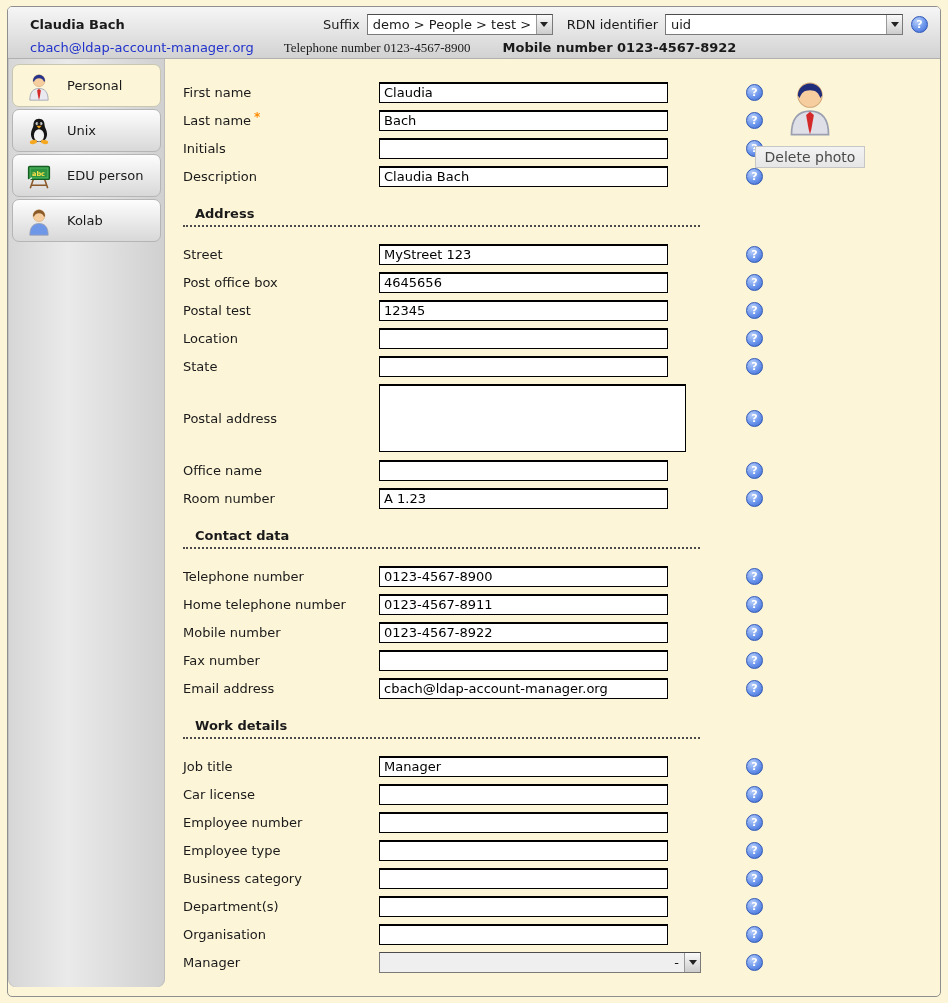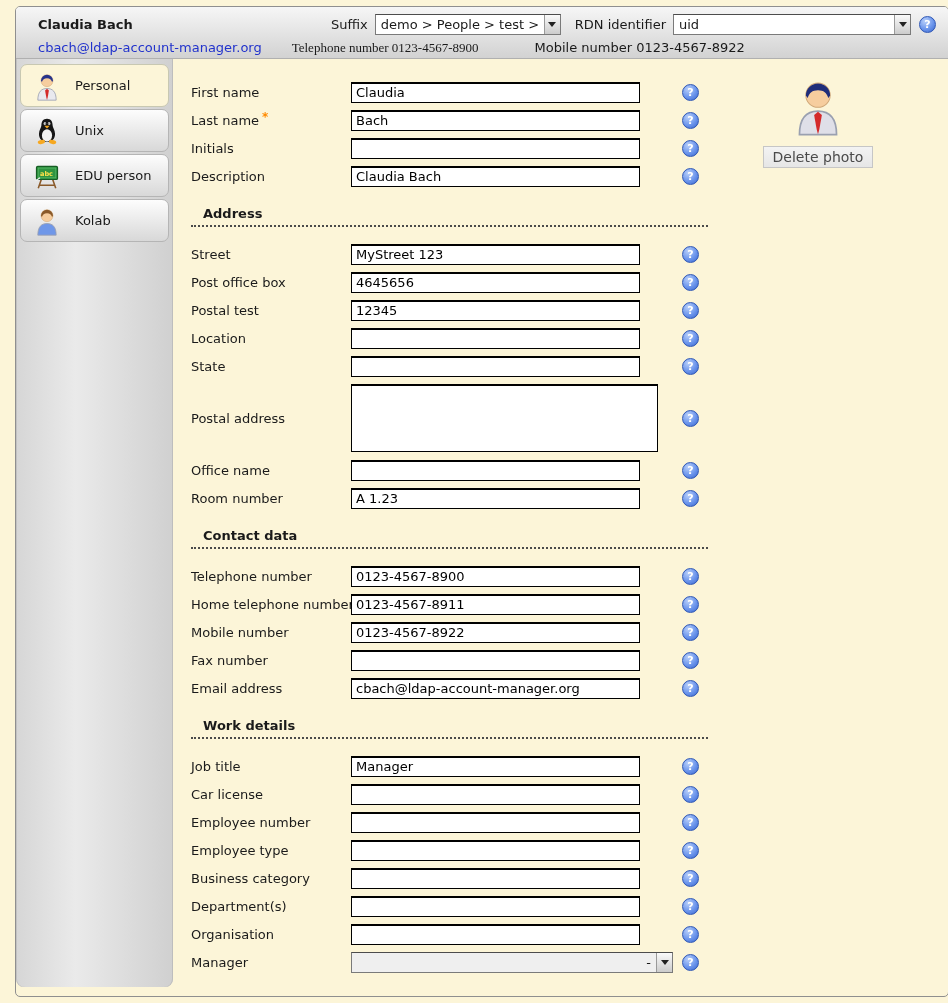--- a/index.html
+++ b/index.html
@@ -5,21 +5,21 @@
   * { margin:0; padding:0; box-sizing:border-box; }
   html,body { width:948px; height:1003px; }
   body {
     background:#fcf5d8;
     font-family:"DejaVu Sans","Liberation Sans",sans-serif;
     font-size:13px;
     color:#1a1a1a;
     overflow:hidden;
   }
   .window {
-    position:absolute; left:15px; top:6px; width:934px; height:991px;
+    position:absolute; left:7px; top:6px; width:934px; height:991px;
     border:1px solid #8f8f8f; border-radius:5px;
     background:#fcf5d8; overflow:hidden;
   }
   
   .header {
     height:52px; padding:5px 12px 0 22px;
     background:linear-gradient(#f6f6f6,#d2d2d2);
     border-bottom:1px solid #b0b0b0;
   }
   .header-row1 { display:flex; align-items:center; height:25px; }
@@ -49,42 +49,42 @@
     border-radius:50%;
     background:radial-gradient(circle at 35% 28%, #b9d0fa, #6b95ec 55%, #3a66cc);
     border:1px solid #2f57b5;
     color:#fff; font-weight:bold; font-size:11px; line-height:15px;
     text-align:center; cursor:pointer;
   }
   .header-row1 .help-icon { margin-left:8px; }
   .header-row2 { display:flex; align-items:center; height:21px; }
   .email-link { color:#2233cc; text-decoration:none; cursor:pointer; }
   .hdr-phone { margin-left:30px;font-family:Liberation Serif, serif; }
-  .hdr-mobile { margin-left:56px; }
+  .hdr-mobile { margin-left:32px;font-weight:bold; }
   
   .content { display:flex; height:937px;justify-content:center; }
   .sidebar {
     width:157px; flex-shrink:0; margin-bottom:9px;
     background:linear-gradient(90deg,#d6d6d6,#eaeaea 38%,#d0d0d0);
     border-radius:0 0 8px 8px;
     box-shadow:inset 1px 0 0 #c2c2c2, inset -1px 0 0 #bdbdbd;
     padding-top:5px;
   }
   .tab {
     height:43px; margin:0 4px 2px 4px;
     border:1px solid #b5b5b5; border-radius:7px;
     background:linear-gradient(#fdfdfd,#d8d8d8);
     display:flex; align-items:center; gap:13px; padding-left:11px;
     cursor:pointer;
   }
   .tab.active { background:#fcf5d8; border-color:#c8c8b2; }
   .tab .ticon { width:30px; height:32px; display:flex; align-items:center; justify-content:center; }
   
   .main { flex:1; position:relative; padding:19px 0 0 18px; }
-  .frow { display:flex; align-items:center; height:28px; }
+  .frow { display:flex; align-items:center; height:28px;gap:36px; }
   .frow.tarow { height:76px; }
   .flabel { width:160px; flex-shrink:0; white-space:nowrap; }
   .fstar { color:#ff8a00; font-weight:bold; margin-left:3px; position:relative; top:-4px; font-size:12px; }
   .finput {
     width:289px; height:21px; background:#fff;
     border:1px solid #000; border-top-width:2px;
     font:13px "DejaVu Sans","Liberation Sans",sans-serif;
     padding:0 4px;
   }
   .ftextarea {

